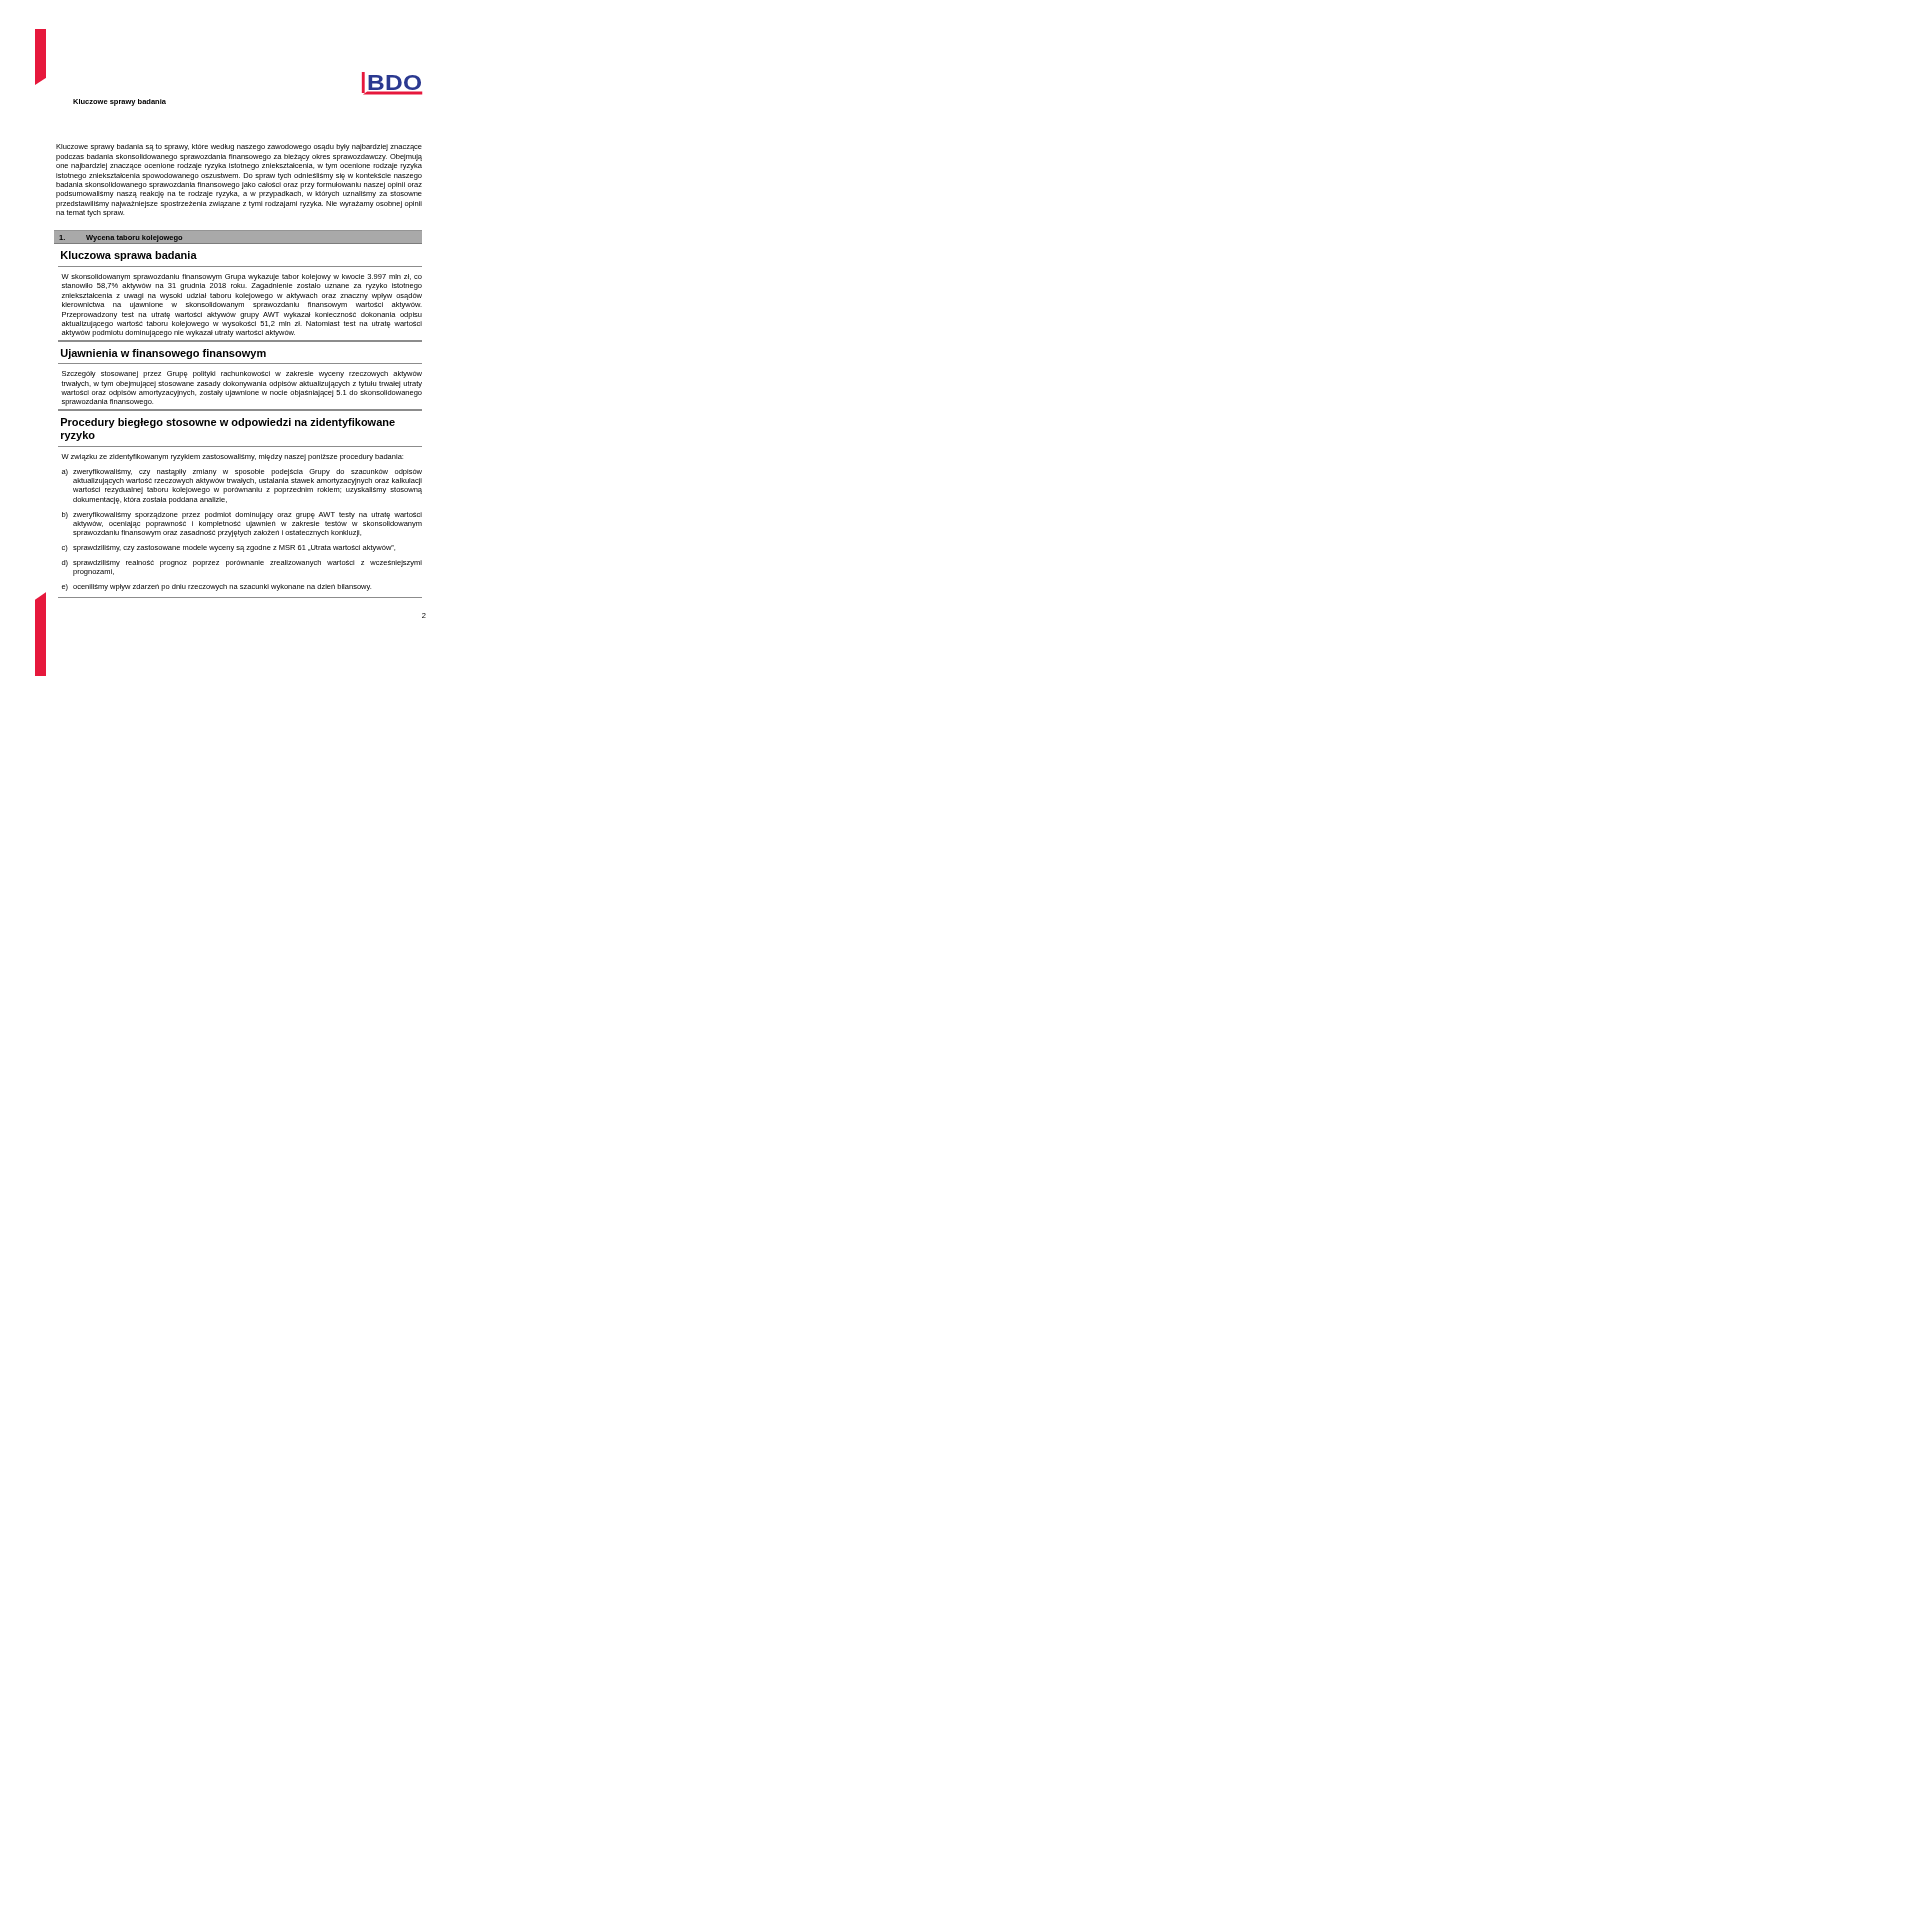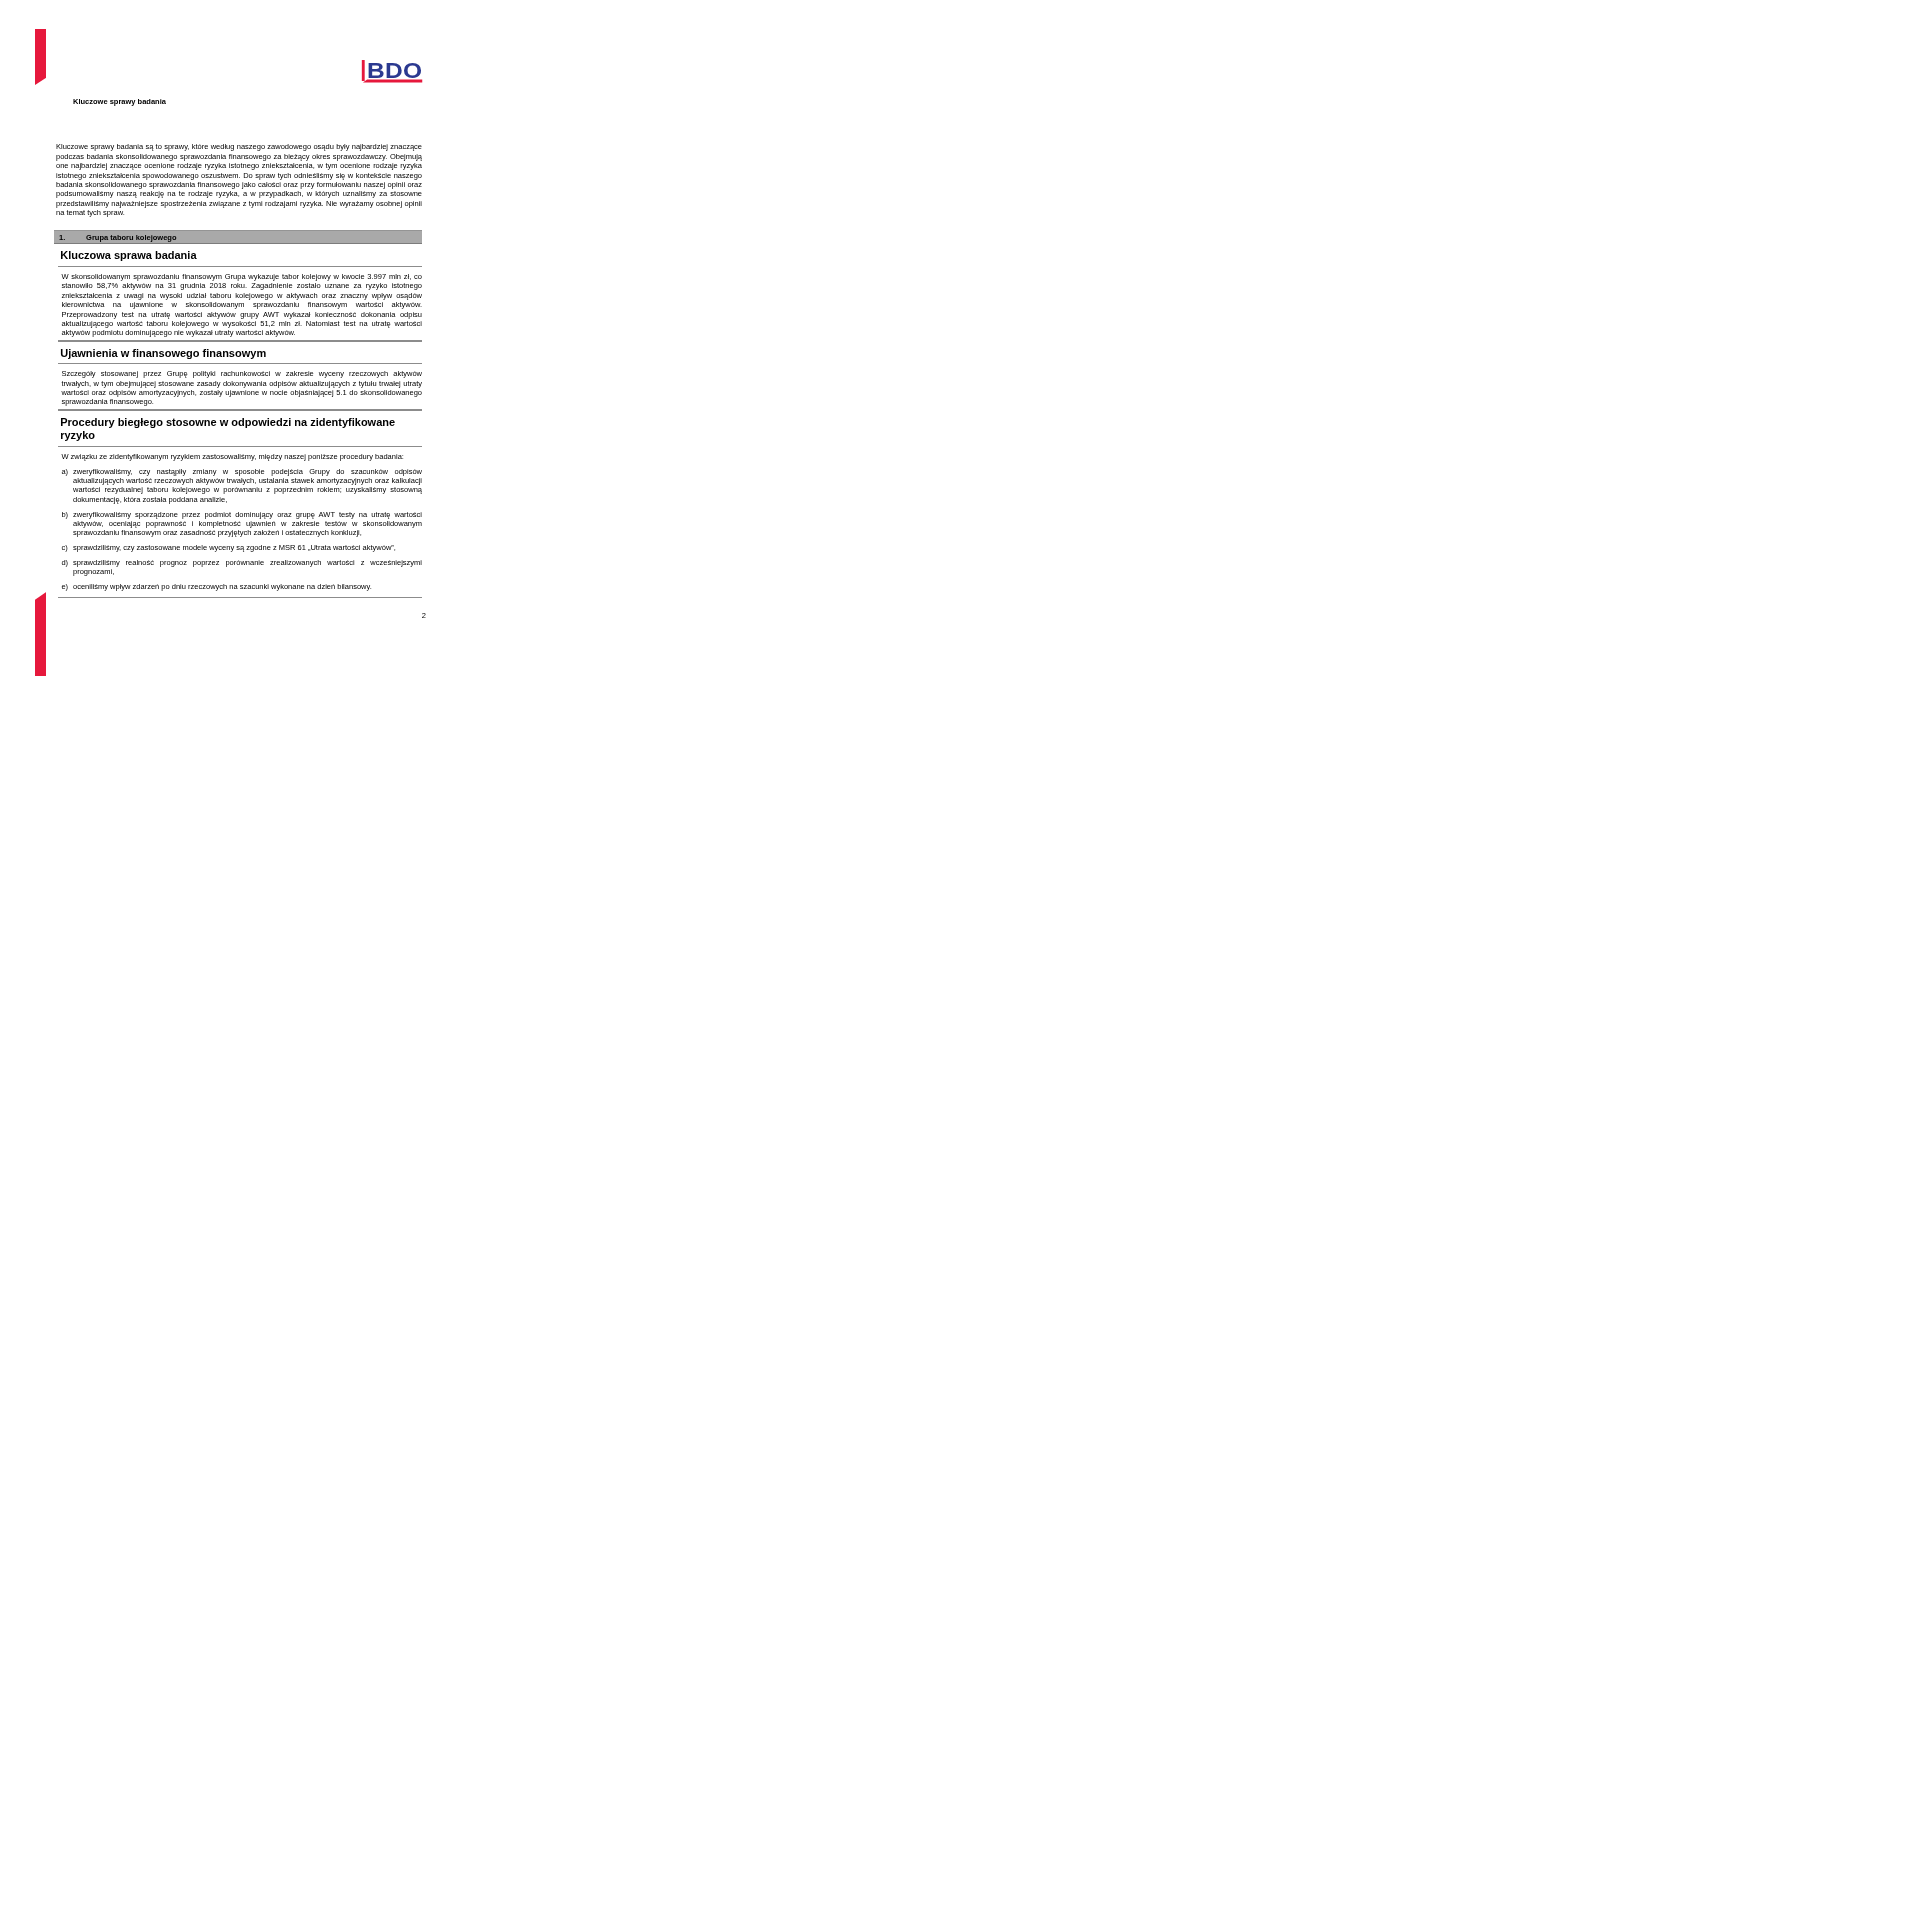--- a/index.html
+++ b/index.html
@@ -22,21 +22,21 @@
     clip-path:polygon(0 0, 100% 0, 100% 87%, 0 100%);
   }
   .ribbon-bottom {
     position:absolute; left:35px; top:592px;
     width:11.2px; height:84px;
     background:#E6183C;
     clip-path:polygon(0 9.2%, 100% 0, 100% 100%, 0 100%);
   }
 
   
-  .logo { position:absolute; left:361px; top:60px; width:62px; height:23px;text-align:right; }
+  .logo { position:absolute; left:361px; top:72px; width:62px; height:23px;text-align:right; }
   .logo svg { display:block; width:100%; height:100%; }
   .logo text {
     font-family:"Liberation Sans","DejaVu Sans",sans-serif;
     font-weight:bold;
   }
 
   
   .content {
     position:absolute;
     left:56px; top:97px;
@@ -112,21 +112,21 @@
   </div>
 
   <div class="content">
 
     <h1 class="doc-title">Kluczowe sprawy badania</h1>
 
     <p class="para intro">Kluczowe sprawy badania są to sprawy, które według naszego zawodowego osądu były najbardziej znaczące podczas badania skonsolidowanego sprawozdania finansowego za bieżący okres sprawozdawczy. Obejmują one najbardziej znaczące ocenione rodzaje ryzyka istotnego zniekształcenia, w tym ocenione rodzaje ryzyka istotnego zniekształcenia spowodowanego oszustwem. Do spraw tych odnieśliśmy się w kontekście naszego badania skonsolidowanego sprawozdania finansowego jako całości oraz przy formułowaniu naszej opinii oraz podsumowaliśmy naszą reakcję na te rodzaje ryzyka, a w przypadkach, w których uznaliśmy za stosowne przedstawiliśmy najważniejsze spostrzeżenia związane z tymi rodzajami ryzyka. Nie wyrażamy osobnej opinii na temat tych spraw.</p>
 
     <div class="banner">
       <span class="num">1.</span>
-      <span class="ttl">Grupa taboru kolejowego</span>
+      <span class="ttl">Wycena taboru kolejowego</span>
     </div>
 
     <h3 class="subhead">Kluczowa sprawa badania</h3>
     <hr class="rule">
     <p class="para">W skonsolidowanym sprawozdaniu finansowym Grupa wykazuje tabor kolejowy w kwocie 3.997 mln zł, co stanowiło 58,7% aktywów na 31 grudnia 2018 roku. Zagadnienie zostało uznane za ryzyko istotnego zniekształcenia z uwagi na wysoki udział taboru kolejowego w aktywach oraz znaczny wpływ osądów kierownictwa na ujawnione w skonsolidowanym sprawozdaniu finansowym wartości aktywów. Przeprowadzony test na utratę wartości aktywów grupy AWT wykazał konieczność dokonania odpisu aktualizującego wartość taboru kolejowego w wysokości 51,2 mln zł. Natomiast test na utratę wartości aktywów podmiotu dominującego nie wykazał utraty wartości aktywów.</p>
     <hr class="rule">
 
     <h3 class="subhead">Ujawnienia w finansowego finansowym</h3>
     <hr class="rule">
     <p class="para">Szczegóły stosowanej przez Grupę polityki rachunkowości w zakresie wyceny rzeczowych aktywów trwałych, w tym obejmującej stosowane zasady dokonywania odpisów aktualizujących z tytułu trwałej utraty wartości oraz odpisów amortyzacyjnych, zostały ujawnione w nocie objaśniającej 5.1 do skonsolidowanego sprawozdania finansowego.</p>

